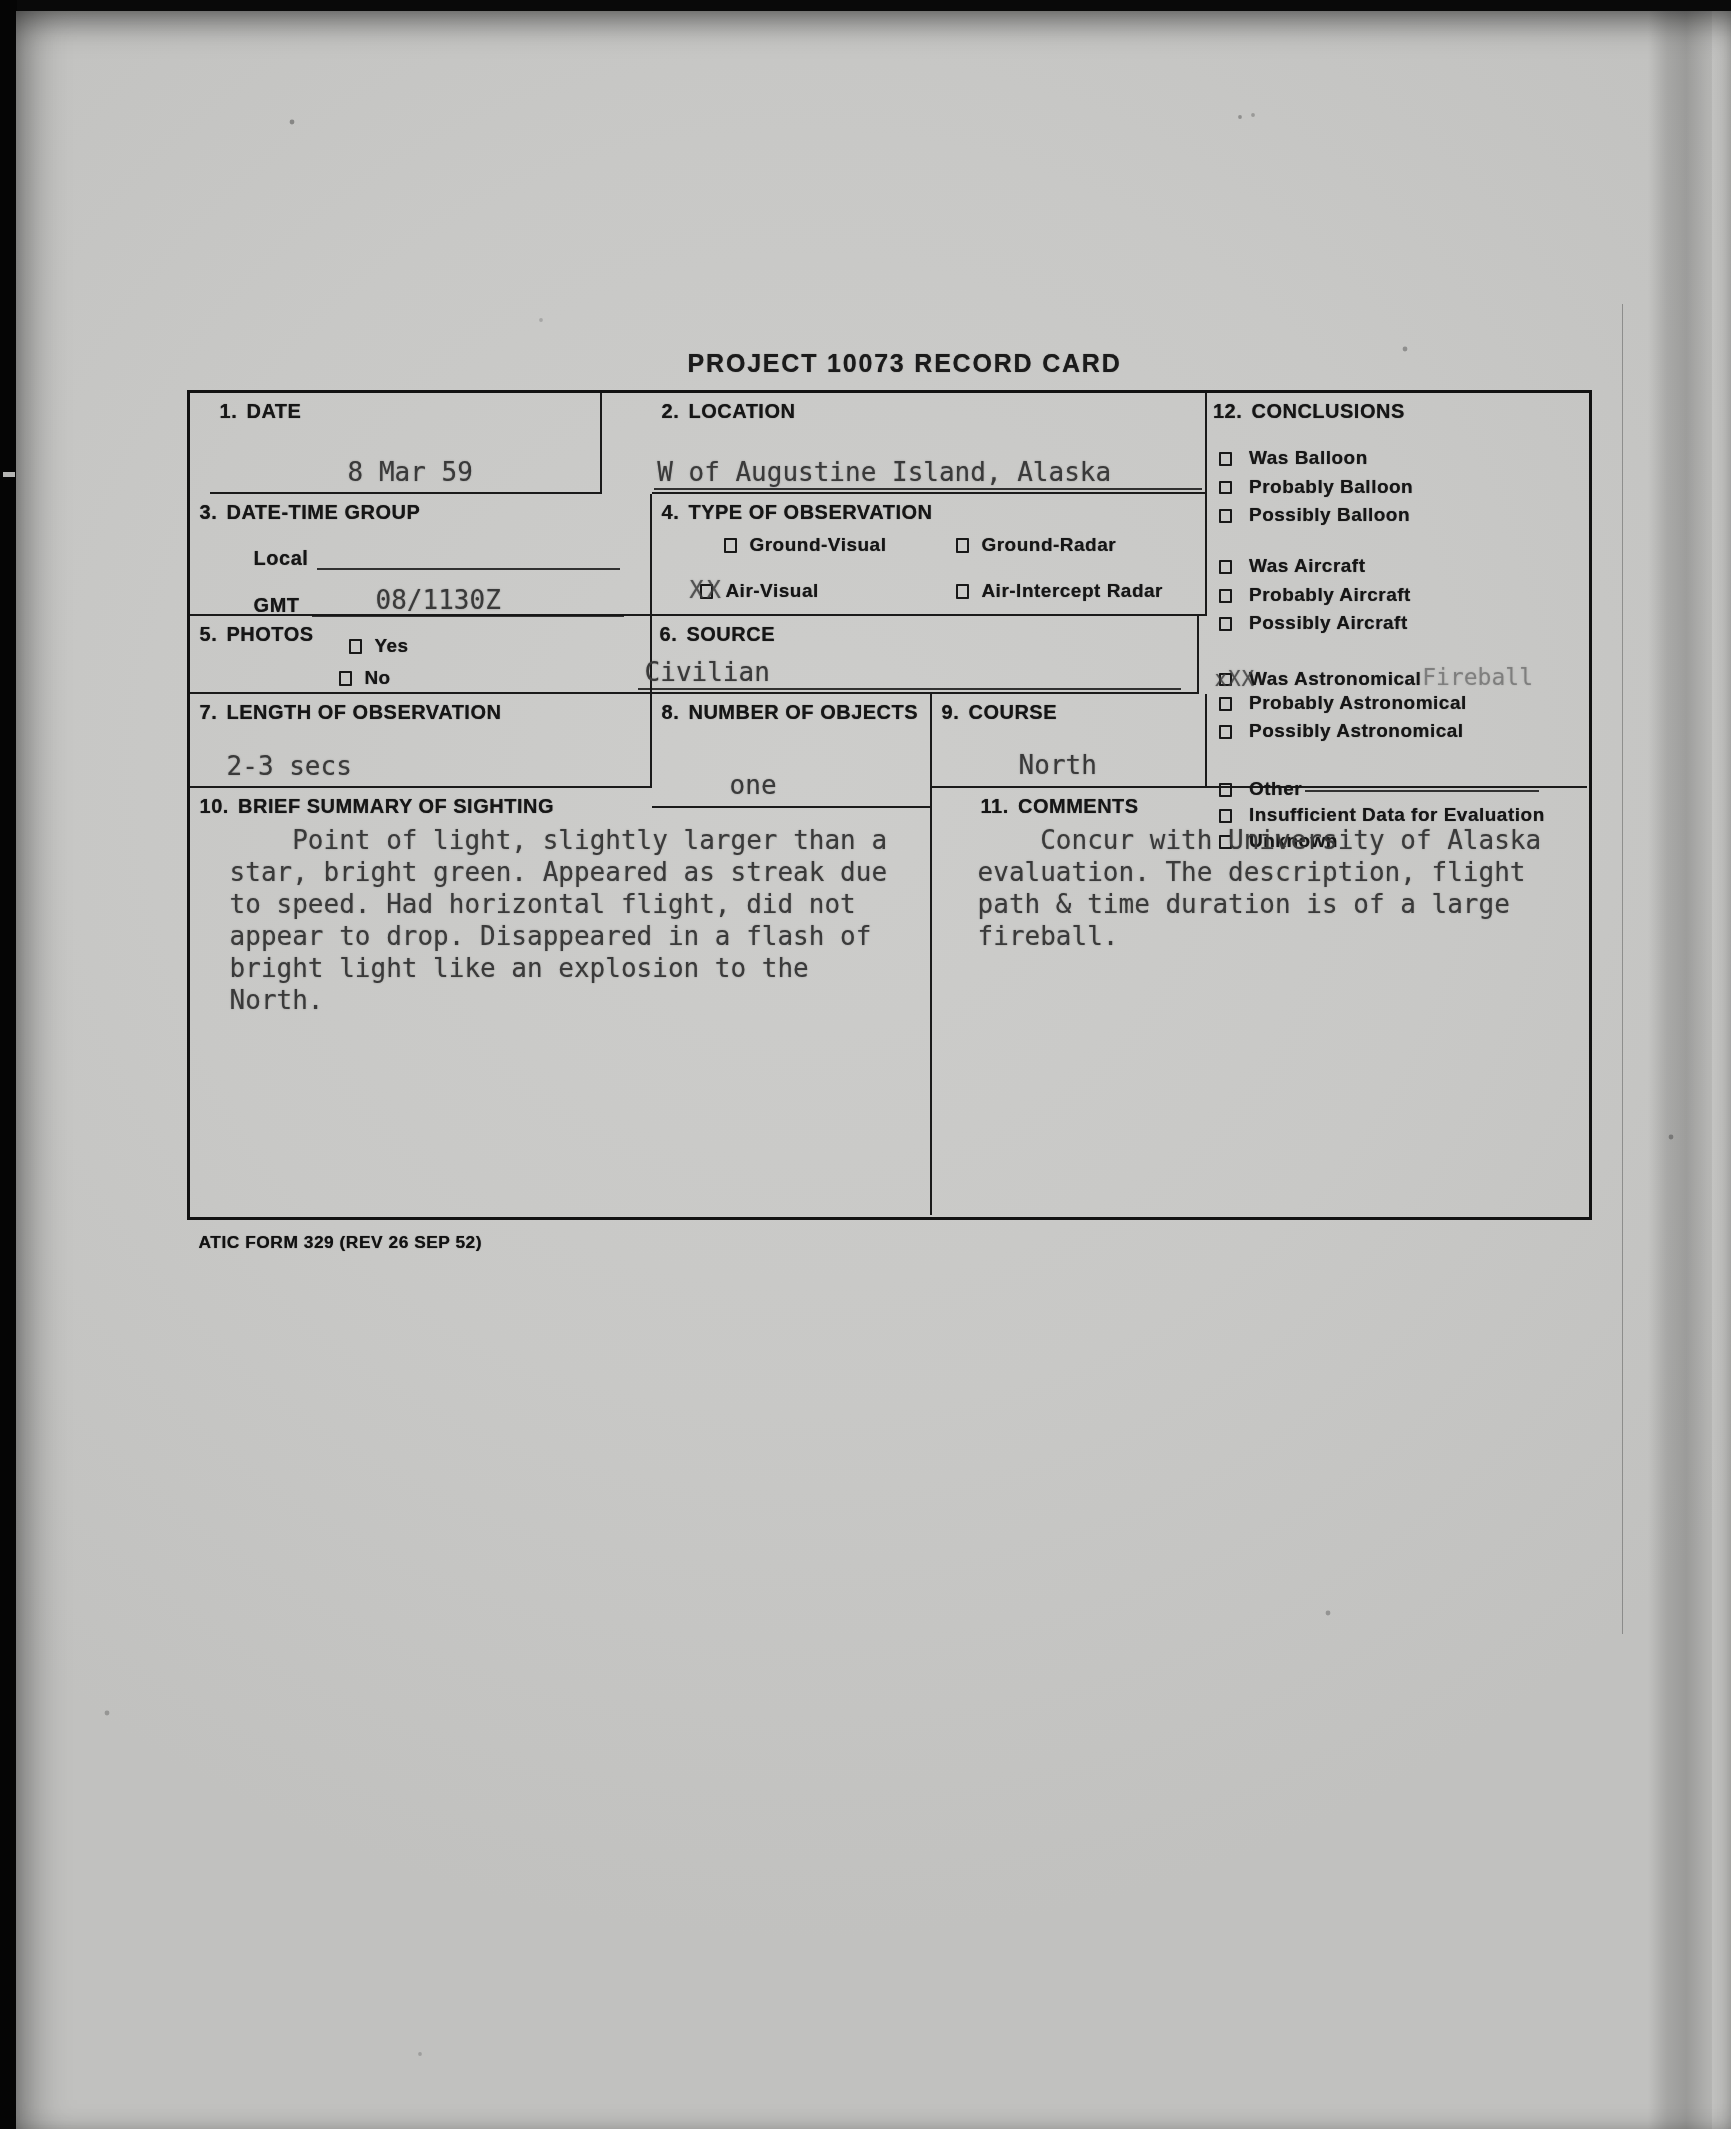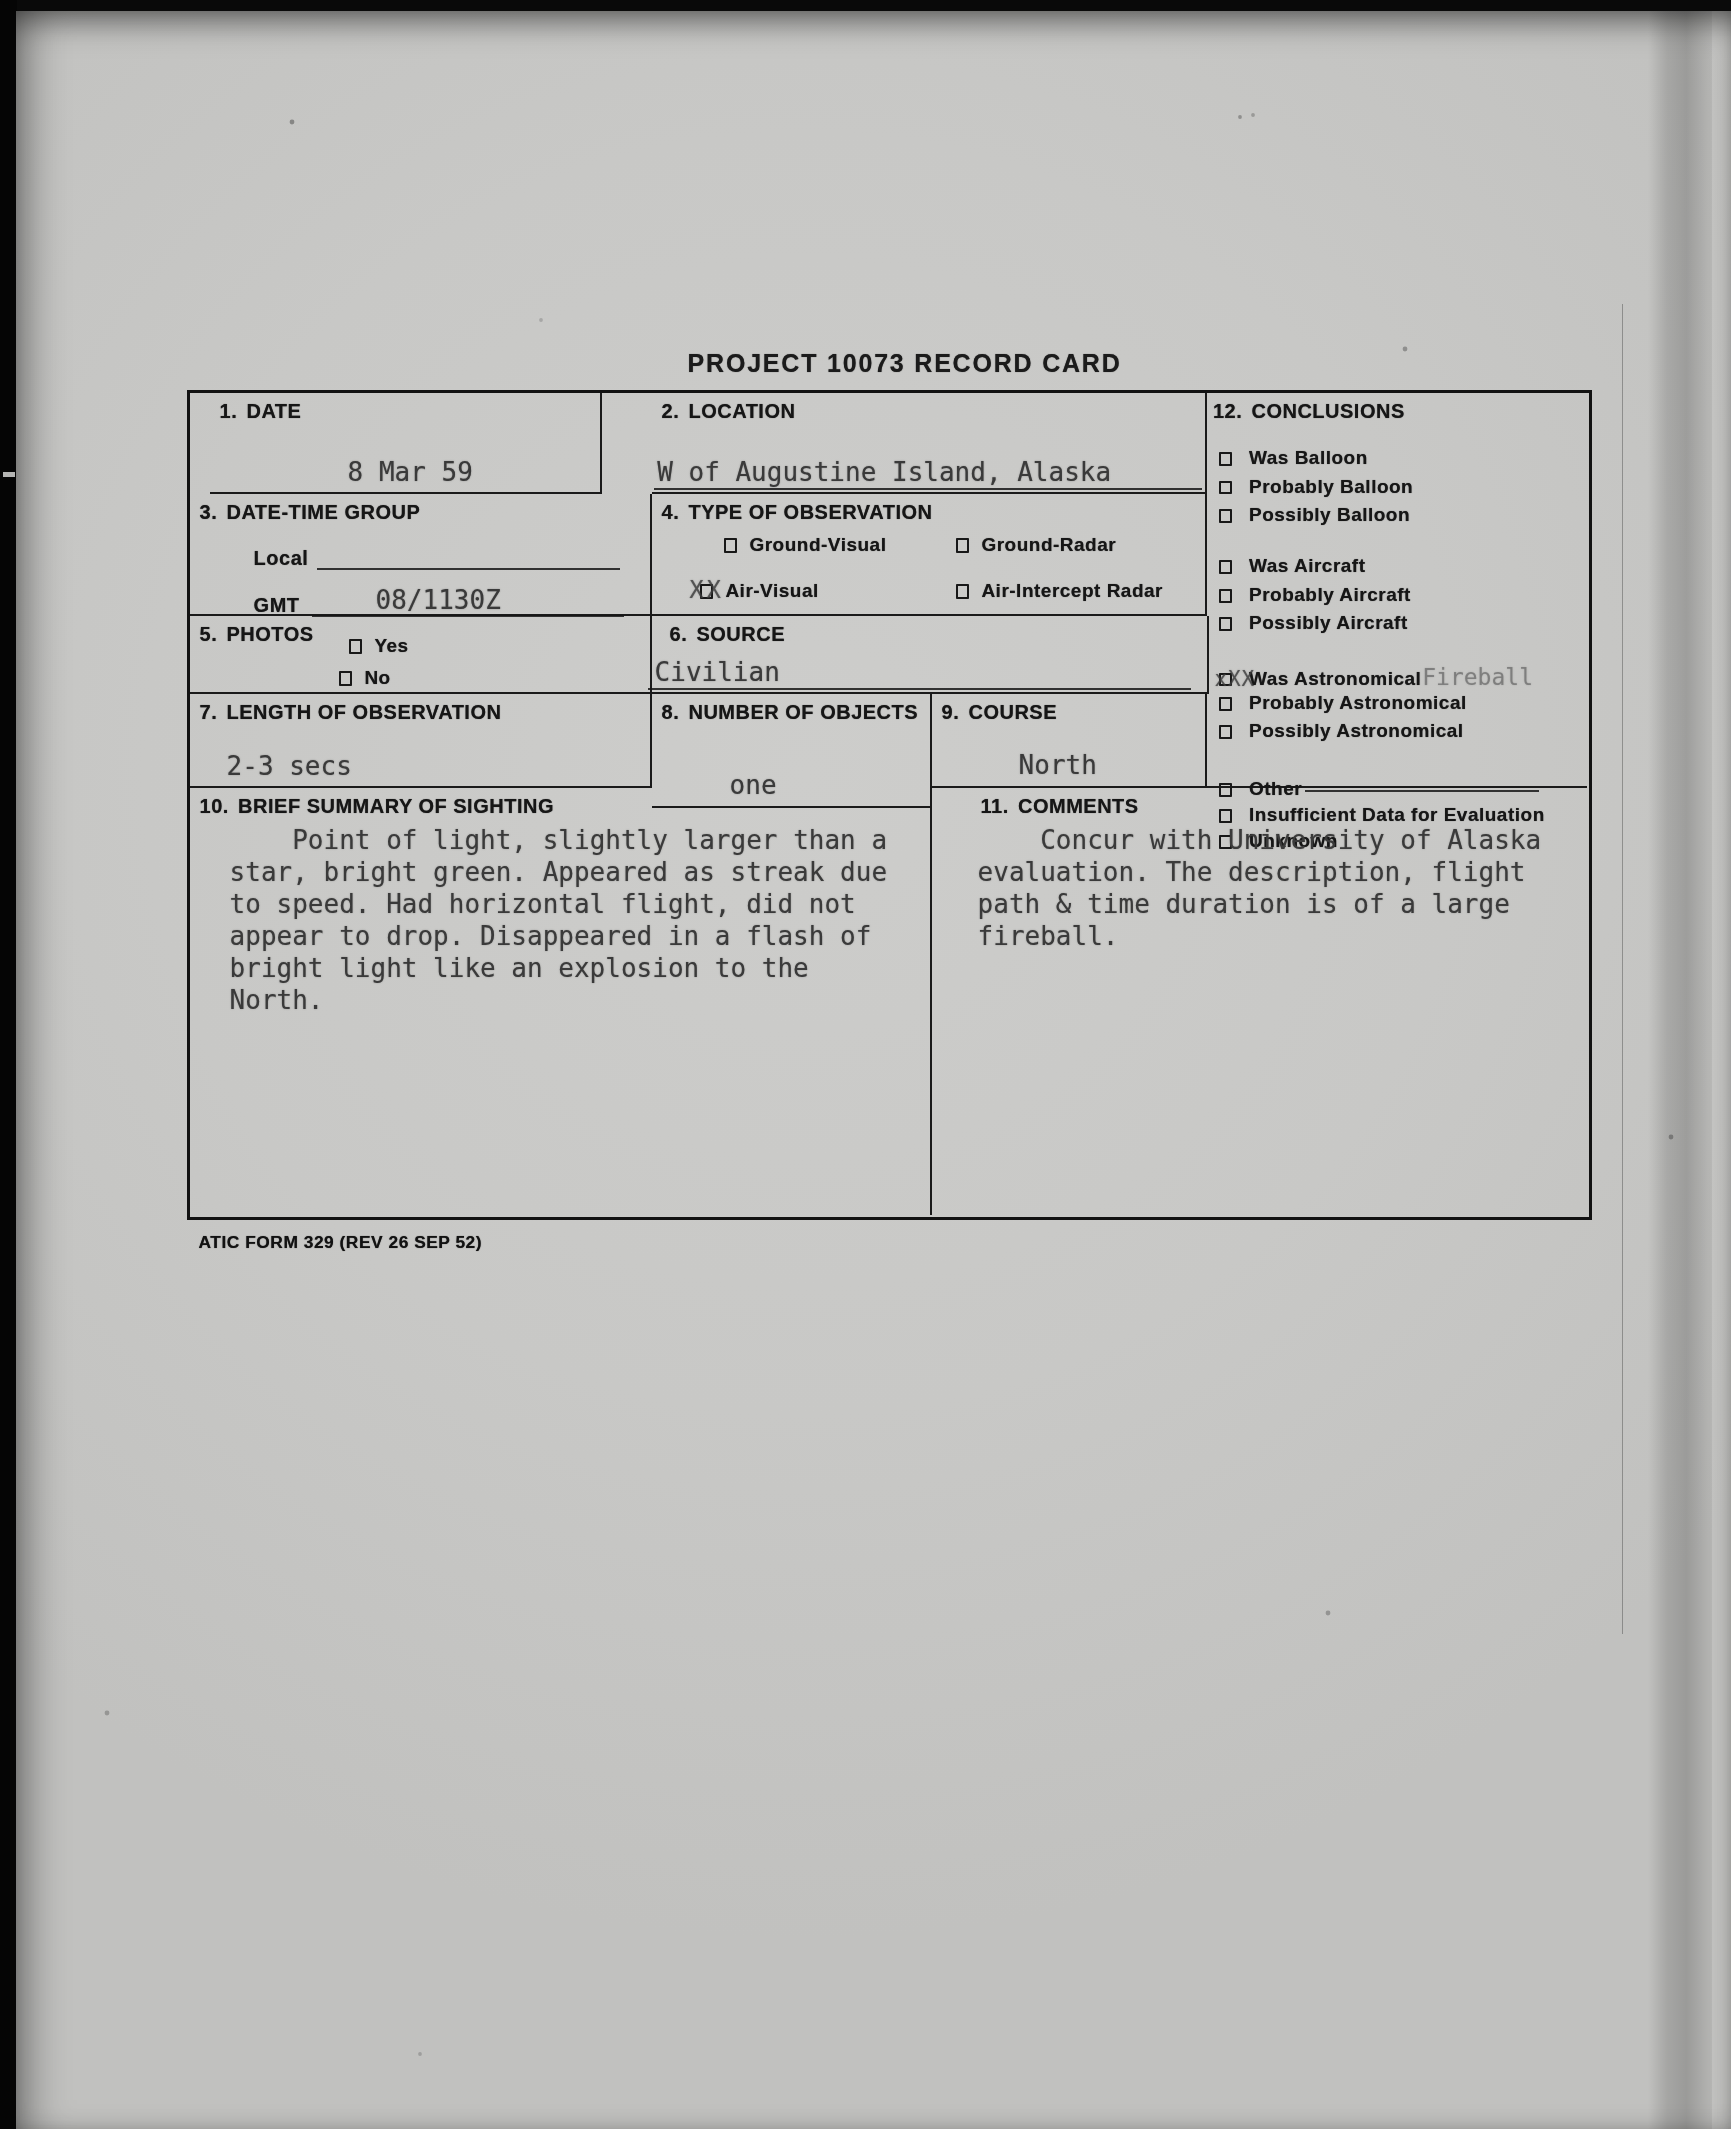--- a/index.html
+++ b/index.html
@@ -54,21 +54,21 @@
   .cell { position:absolute; }
   .bR { border-right:2.3px solid #1a1a1a; }
   .bB { border-bottom:2.3px solid #1a1a1a; }
 
   .c1  { left:4px;      top:0;     width:392px; height:101px;margin-left:16px; }
   .c2  { left:462px; top:0;     width:555px; height:101px; }
   .c12 { left:1017px; top:0;     width:380px;  height:395px; }
   .c3  { left:0;      top:101px; width:462px; height:122px; }
   .c4  { left:462px; top:101px; width:555px; height:122px; }
   .c5  { left:0;      top:223px; width:462px; height:78px; }
-  .c6  { left:454px; top:223px; width:565px; height:78px;padding-left:16px; }
+  .c6  { left:444px; top:223px; width:565px; height:78px;padding-left:16px; }
   .c7  { left:0;      top:301px; width:462px; height:94px; }
   .c8  { left:462px; top:301px; width:280px;  height:114px; }
   .c9  { left:742px; top:301px; width:275px;  height:94px; }
   .c10 { left:0;      top:395px; width:742px; height:427px; }
   .c11 { left:742px; top:395px; width:655px; height:427px;padding-left:39px; }
 
   .hdr { padding:7.3px 0 0 10px; font-size:20px; font-weight:700; letter-spacing:0.5px;
     color:#161616; text-shadow:0 0 0.9px rgba(25,25,25,0.8); white-space:nowrap; }
   .hdr .num { margin-right:9.2px; }
 

